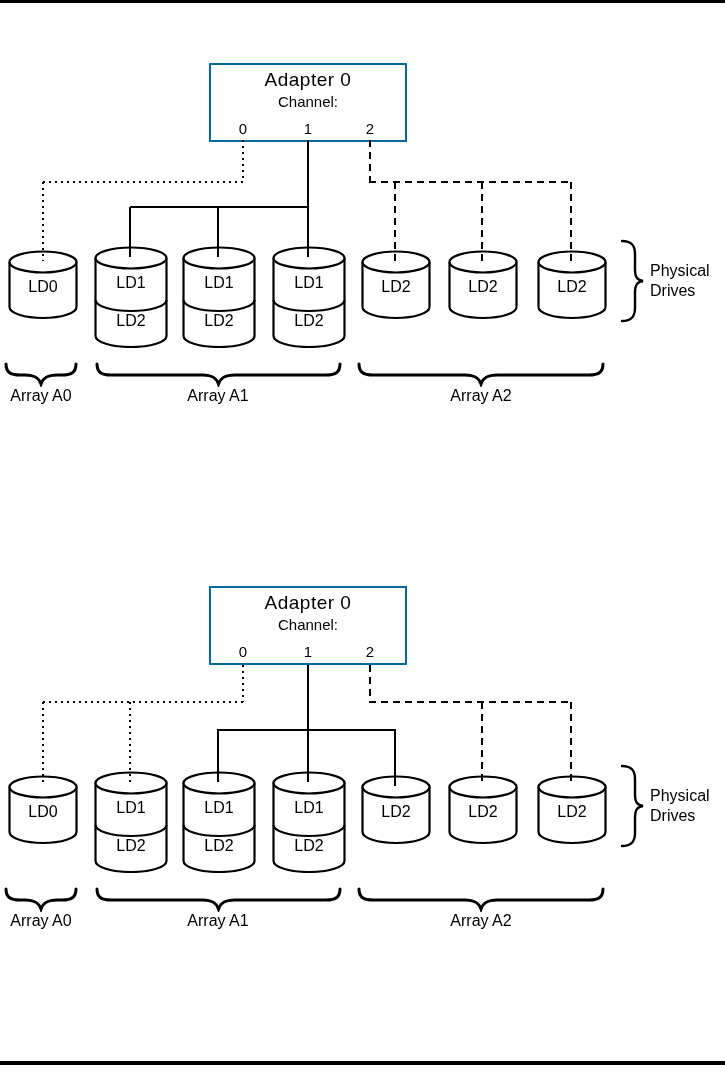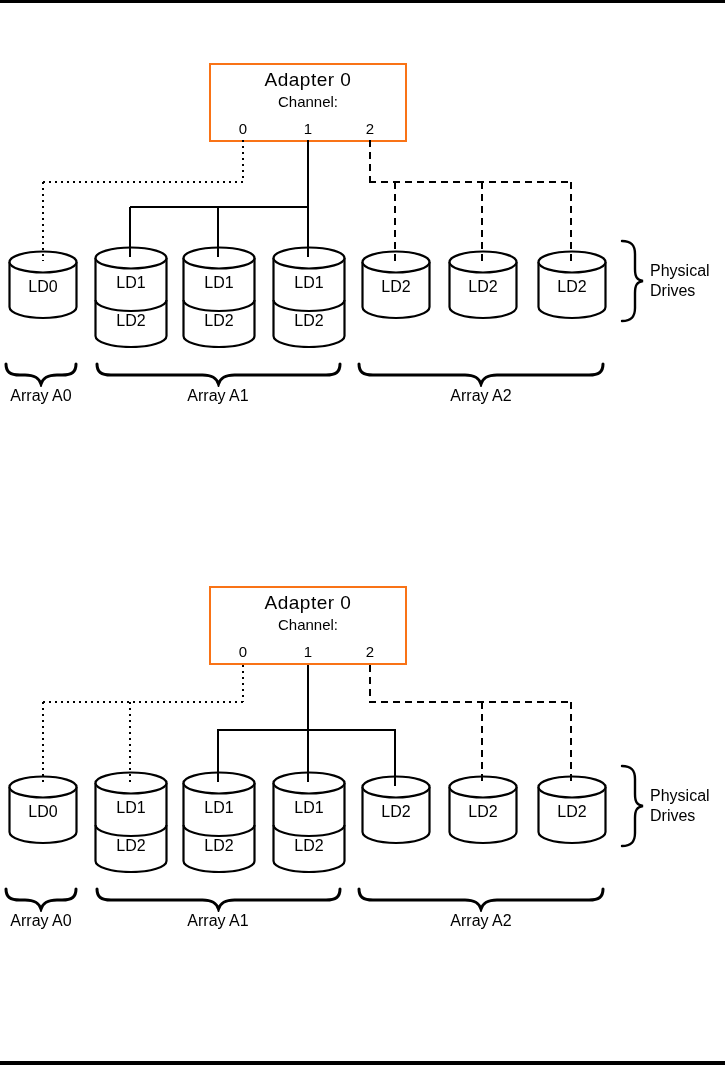--- a/index.html
+++ b/index.html
@@ -3,21 +3,21 @@
 <meta charset="utf-8">
 <style>
   html,body{margin:0;padding:0;background:#fff;}
   #page{
     position:relative;width:725px;height:1075px;background:#fff;overflow:hidden;
     font-family:"Liberation Sans","DejaVu Sans",sans-serif;color:#000;
   }
   .rule{position:absolute;left:0;width:725px;background:#000;}
   .diagram{position:absolute;left:0;top:0;width:725px;height:1075px;}
   
-  .adapter-box{position:absolute;width:194px;height:75px;border:2px solid #f97316;background:#fff;text-align:center;}
+  .adapter-box{position:absolute;width:194px;height:75px;border:2px solid #0369a1;background:#fff;text-align:center;}
   .adapter-title{font-size:19px;margin-top:4px;letter-spacing:.5px;}
   .adapter-channel{font-size:15px;margin-top:2px;}
   .ch{position:absolute;bottom:3px;font-size:15px;transform:translateX(-50%);}
   
   .vline{position:absolute;width:2px;z-index:3;}
   .hline{position:absolute;height:2px;z-index:3;}
   .vline.solid,.hline.solid{background:#000;}
   .vline.dashed{background:repeating-linear-gradient(180deg,#000 0 7px,transparent 7px 12px);}
   .hline.dashed{background:repeating-linear-gradient(90deg,#000 0 7px,transparent 7px 12px);}
   .vline.dotted{background:repeating-linear-gradient(180deg,#000 0 2px,transparent 2px 6px);}

